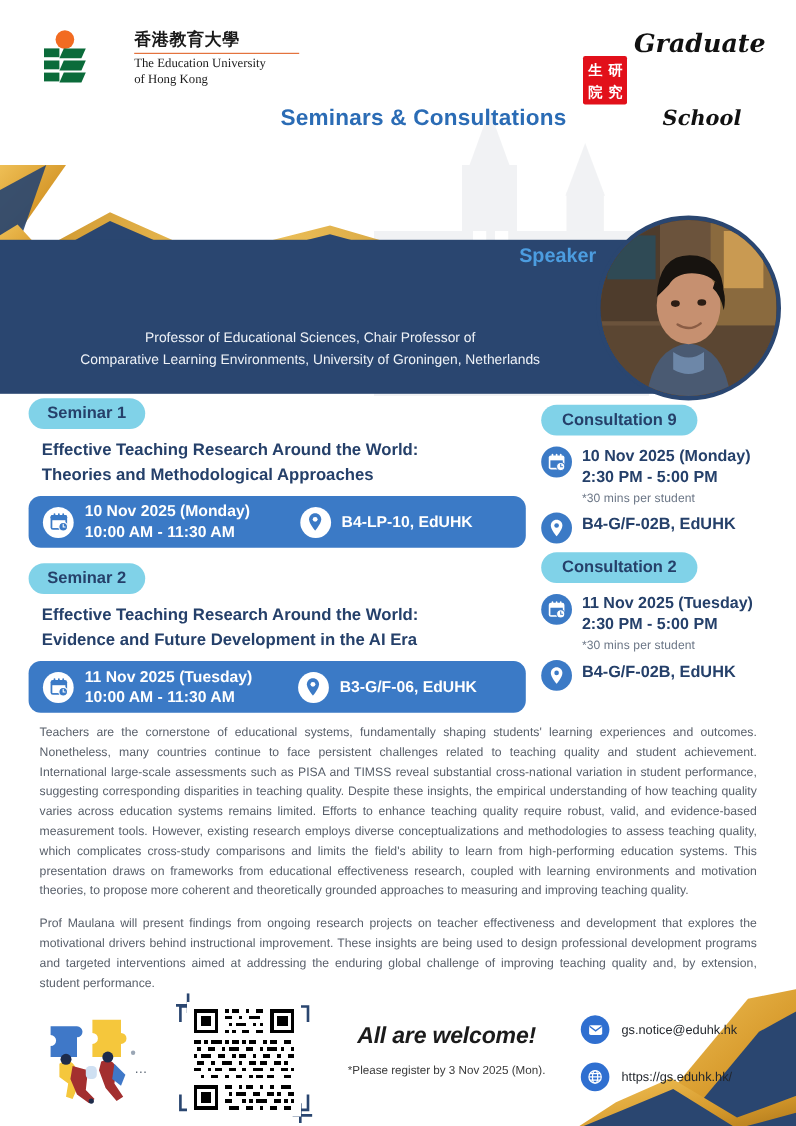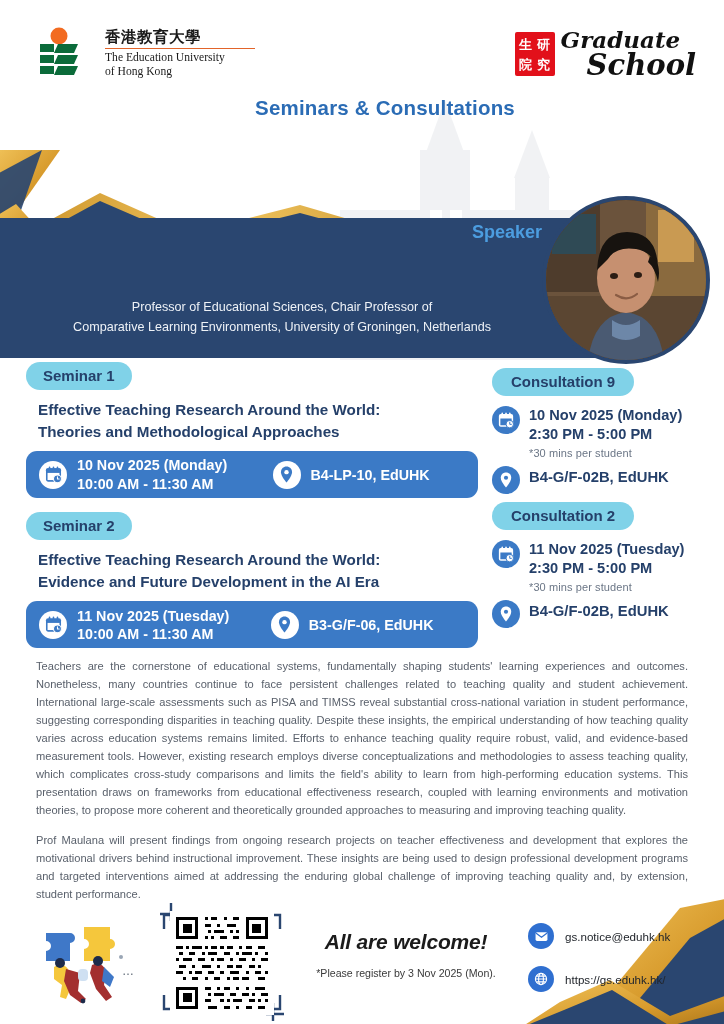--- a/index.html
+++ b/index.html
@@ -29,36 +29,36 @@
   .speaker-banner{
     position:absolute; left:0; top:218px; width:640px; height:140px;
     background:#2a4670;
   }
   .banner-peaks{ position:absolute; left:0; top:185px; width:560px; height:55px; }
 
   
   .br-deco{ position:absolute; right:-6px; bottom:-4px; width:210px; height:130px; }
 
   
-  .logo-eduhk{ position:absolute; left:36px; top:27px; display:flex; align-items:center; gap:11px; }
+  .logo-eduhk{ position:absolute; left:36px; top:27px; display:flex; align-items:center; gap:28px; }
   .logo-mark{ width:58px; height:54px; position:relative; }
   .logo-text{ line-height:1.12; }
   .logo-cn{ font-family:"Liberation Serif", serif; font-weight:bold; font-size:15.5px; color:#1a1a1a; letter-spacing:.5px;}
   .logo-rule{ height:1.6px; background:#e2642a; margin:2px 0 2px; width:150px;}
   .logo-en{ font-family:"Liberation Serif", serif; font-size:11.6px; color:#1a1a1a; line-height:1.22;}
 
   .logo-gs{ position:absolute; right:28px; top:28px; display:flex; align-items:center; gap:6px;}
   .gs-seal{ width:40px; height:44px; background:#e2101a; border-radius:2px; display:grid;
             grid-template-columns:1fr 1fr; grid-template-rows:1fr 1fr; padding:3px; gap:2px;}
   .gs-seal span{ color:#fff; font-family:"Liberation Serif", serif; font-size:13px; font-weight:bold;
                  display:flex; align-items:center; justify-content:center; line-height:1;}
   .gs-word{ font-family:"DejaVu Serif", serif; font-style:italic; font-weight:bold; color:#111;
             line-height:1.0; text-align:left;}
   .gs-word .g1{ font-size:23px; display:block;}
-  .gs-word .g2{ font-size:29px; display:block; margin-left:26px;}
+  .gs-word .g2{ font-size:19px; display:block; margin-left:26px;margin-top:48px;}
 
   
   .kicker{ position:absolute; left:0; right:0; top:96px; text-align:center; padding-left:46px;
            font-size:20.5px; color:#2b6cb5; font-weight:600; letter-spacing:.2px;}
   .maintitle{ position:absolute; left:0; right:0; top:126px; text-align:center; padding-left:66px;
            font-size:35px; line-height:1.18; font-weight:bold; color:#14519e; letter-spacing:-.3px;}
 
   .speaker-label{ position:absolute; right:182px; top:222px; font-size:18px; font-weight:bold; color:#4c9de0;}
   .speaker-name{ position:absolute; left:0; right:168px; top:260px; text-align:center;
                  font-size:26.5px; font-weight:bold; color:#fff; letter-spacing:.1px;}

